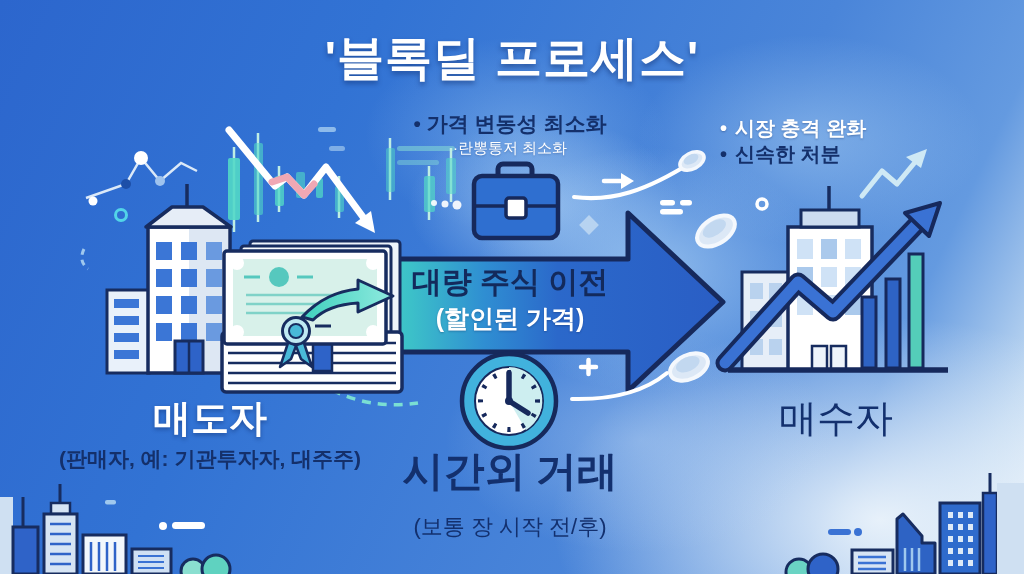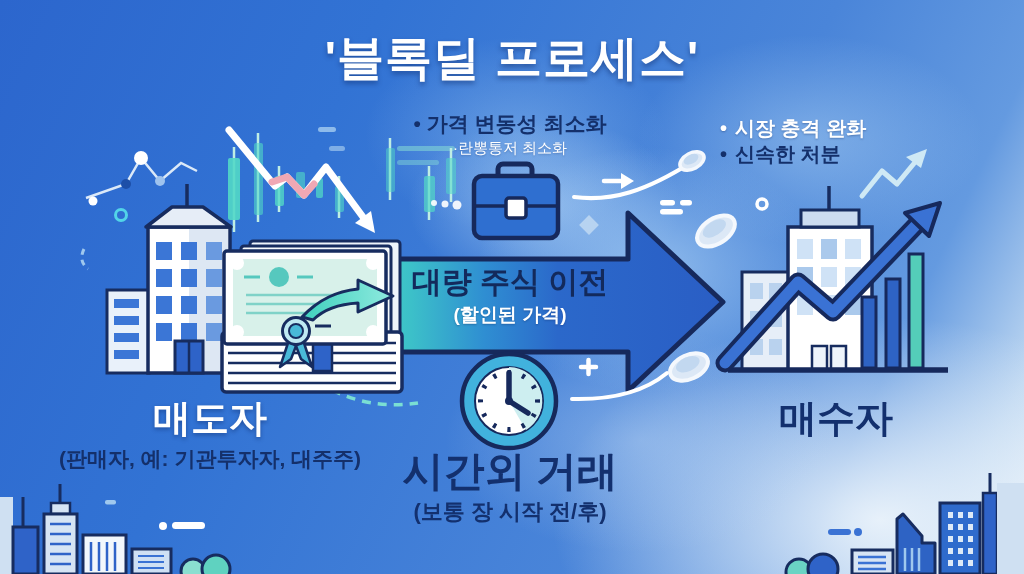--- a/index.html
+++ b/index.html
@@ -24,30 +24,30 @@
   .benefit-left .main{font-size:21px;font-weight:bold;color:#14306b;}
   .benefit-left .sub{font-size:15px;font-weight:normal;color:#ffffff;margin-top:4px;
                      text-shadow:0 1px 2px rgba(15,40,95,.3);}
   .benefits-right{left:720px;top:115px;width:240px;text-align:left;}
   .benefits-right .row{font-size:20px;font-weight:bold;line-height:1.32;}
   .benefits-right .row .bullet{margin-right:8px;}
   .row.navy{color:#14306b;}
   .row.white{color:#ffffff;text-shadow:0 1px 2px rgba(15,40,95,.35);}
   .arrow-text{left:365px;top:265px;width:290px;}
   .arrow-text .main{font-size:30px;font-weight:bold;color:#132a5c;}
-  .arrow-text .sub{font-size:19px;font-weight:bold;color:#ffffff;margin-top:5px;
+  .arrow-text .sub{font-size:25px;font-weight:bold;color:#ffffff;margin-top:5px;
                    text-shadow:0 1px 2px rgba(15,40,95,.35);}
   .timing{left:355px;top:449px;width:310px;}
   .timing .main{font-size:41px;font-weight:bold;color:#13306e;font-family:Liberation Serif, serif;}
-  .timing .sub{font-size:22px;font-weight:bold;color:#13306e;margin-top:5px;white-space:nowrap;}
+  .timing .sub{font-size:22px;font-weight:normal;color:#13306e;margin-top:20px;white-space:nowrap;}
   .seller{left:35px;top:397px;width:350px;}
   .seller .main{font-size:38px;font-weight:bold;color:#ffffff;text-shadow:0 2px 4px rgba(10,35,95,.45);}
   .seller .sub{font-size:21px;font-weight:bold;color:#14306b;margin-top:7px;white-space:nowrap;}
   .buyer{left:650px;top:397px;width:372px;}
-  .buyer .main{font-size:38px;font-weight:bold;color:#13306e;}
+  .buyer .main{font-size:38px;font-weight:normal;color:#13306e;}
   .buyer .sub{font-size:21px;font-weight:bold;color:#13306e;margin-top:6px;white-space:nowrap;}
 </style>
 </head>
 <body>
 
 <div class="stage">
 
   <svg class="art" viewBox="0 0 1024 574">
     <defs>
       <linearGradient id="arrowGrad" x1="0" y1="0" x2="1" y2="0">

